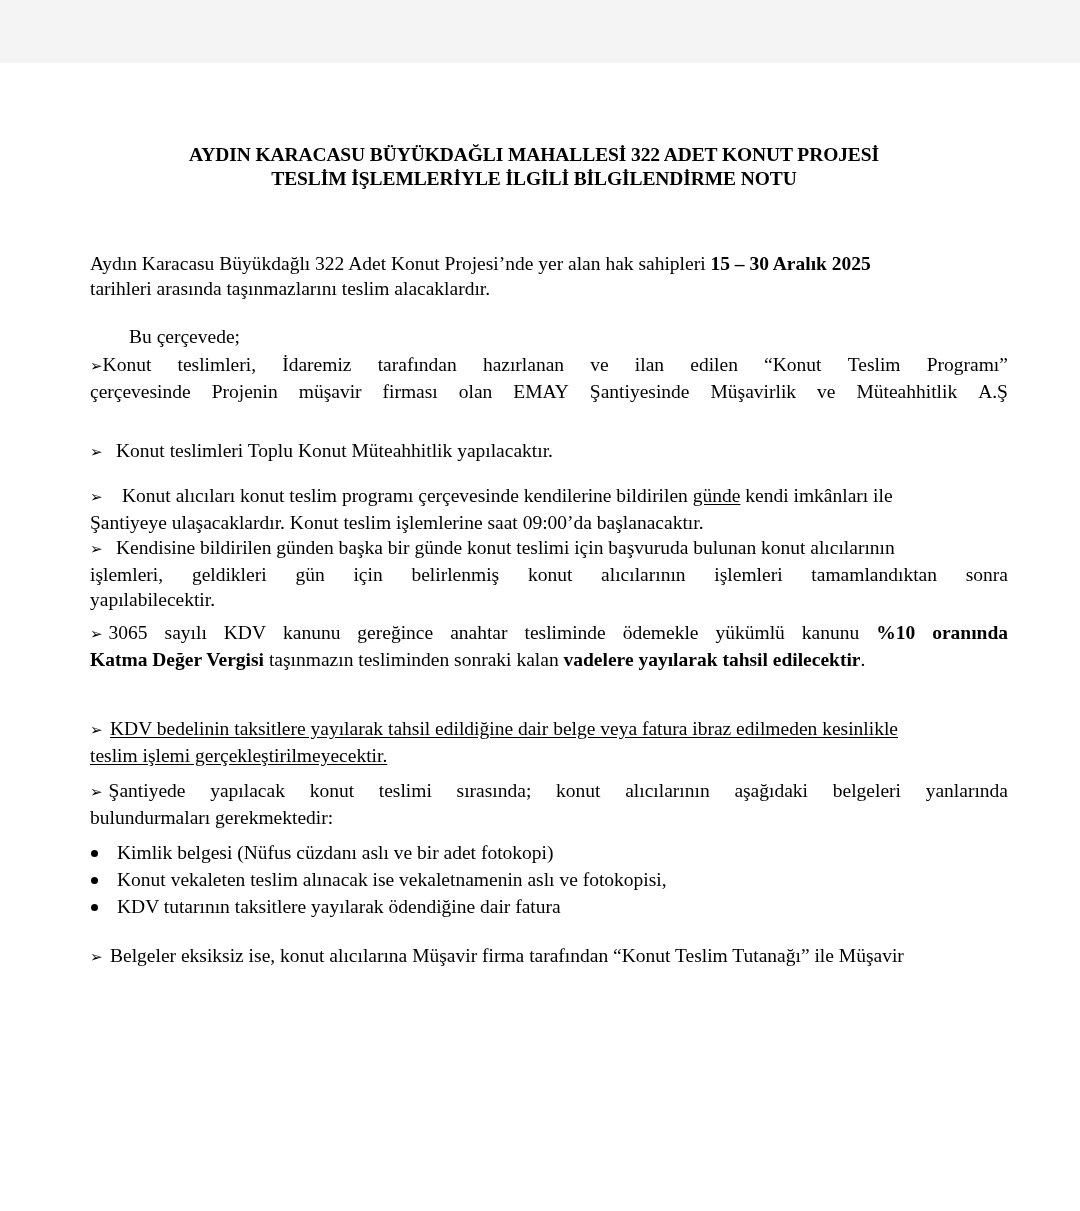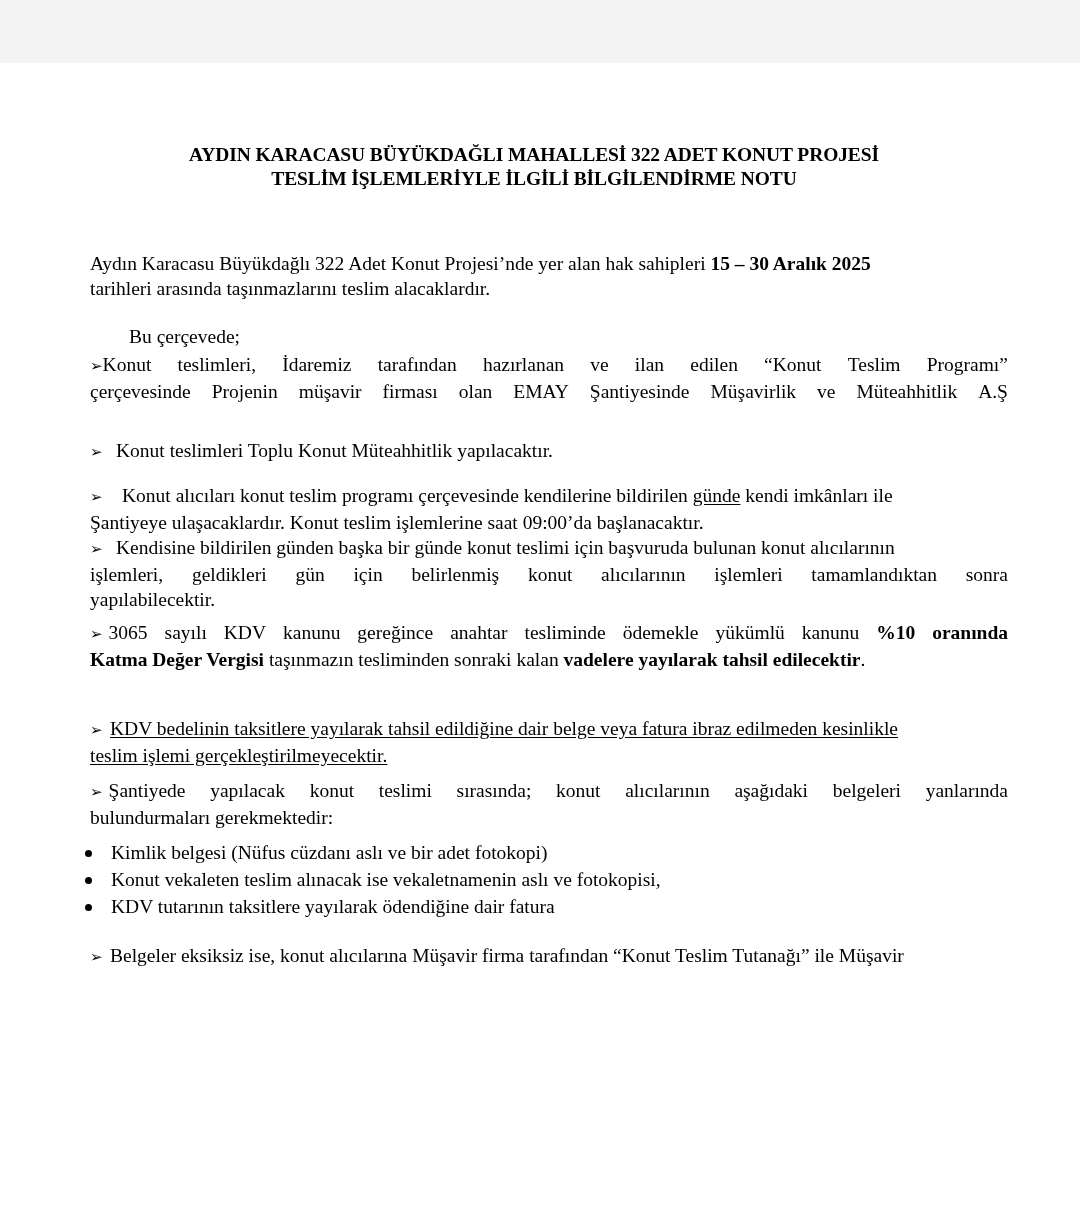--- a/index.html
+++ b/index.html
@@ -67,21 +67,21 @@
     .arrow-tight {
       display: inline-block;
       width: 20px;
       font-family: "DejaVu Sans", sans-serif;
       font-size: 15px;
     }
     b { font-weight: bold; }
     u { text-decoration: underline; text-underline-offset: 2px; }
     .bullet-list {
       position: absolute;
-      left: 84px;
+      left: 90px;
       width: 918px;
       font-size: 19.5px;
       line-height: 27px;
       margin: 0;
       padding: 0;
       list-style: none;
     }
     .bullet-list li {
       position: relative;
       padding-left: 27px;

